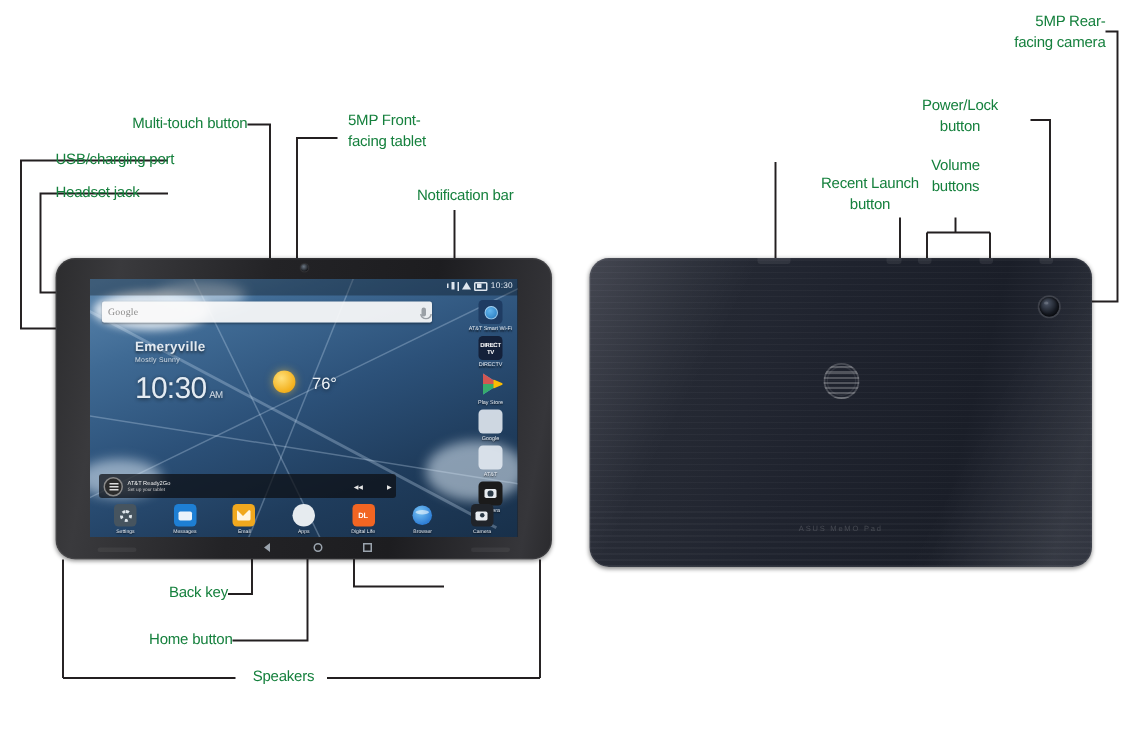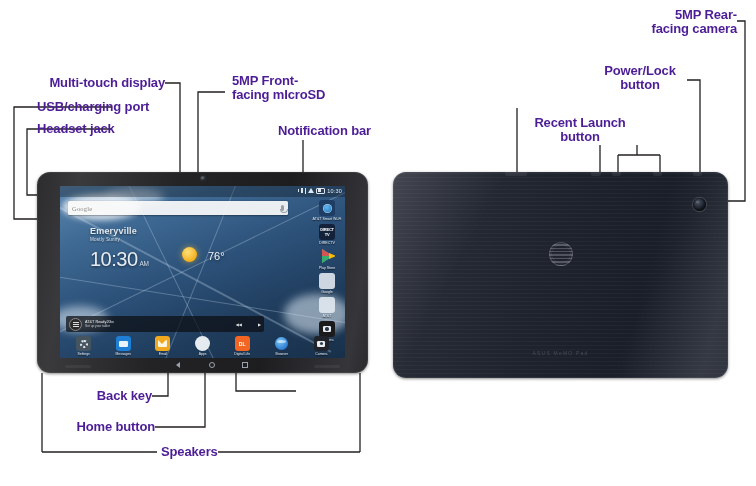--- a/index.html
+++ b/index.html
@@ -7,26 +7,26 @@
     width:756px;height:486px;position:relative;overflow:hidden;
     font-family:"Liberation Sans", sans-serif;
     color:#231f20;
   }
   #stage{position:absolute;left:0;top:0;width:756px;height:486px;}
 
   
   .lbl{
     position:absolute;
     font-family:"Liberation Sans", sans-serif;
-    font-size:13px;
+    font-size:10px;
     line-height:13.5px;
-    color:#4c1d95;
+    color:#15803d;
     white-space:pre-line;
     letter-spacing:-0.15px;
-    font-weight:700;
+    font-weight:400;
   }
   .lbl.r{text-align:right;}
   .lbl.c{text-align:center;}
 
   
   svg.leaders{position:absolute;left:0;top:0;width:756px;height:486px;overflow:visible;pointer-events:none;}
 
   
   #front-tablet{
     position:absolute;left:37px;top:172px;width:331px;height:201px;
@@ -209,48 +209,50 @@
       <path d="M618,155 L660,155"></path>
       <path d="M618,155 L618,172"></path>
       <path d="M660,155 L660,172"></path>
 
       <path d="M687,80 L700,80 L700,172"></path>
 
       <path d="M737,21 L745,21 L745,201 L715,201"></path>
     </g>
   </svg>
 
-  <div class="lbl r" style="left:32px;top:76px;width:133px;">Multi-touch display</div>
+  <div class="lbl r" style="left:32px;top:76px;width:133px;">Multi-touch button</div>
 
   <div class="lbl" style="left:37px;top:100px;width:180px;">USB/charging port</div>
 
   <div class="lbl" style="left:37px;top:122px;width:180px;">Headset jack</div>
 
   <div class="lbl" style="left:232px;top:74px;width:115px;">5MP Front-
-facing mIcroSD</div>
+facing tablet</div>
 
   <div class="lbl" style="left:236px;top:124px;width:130px;margin-left:42px;">Notification bar</div>
 
   <div class="lbl r" style="left:60px;top:389px;width:92px;">Back key</div>
 
   <div class="lbl r" style="left:55px;top:420px;width:100px;">Home button</div>
 
 
   <div class="lbl c" style="left:161px;top:445px;width:56px;background:#fff;">Speakers</div>
 
   <div class="lbl r" style="left:625px;top:8px;width:112px;">5MP Rear-
 facing camera</div>
 
 
   <div class="lbl c" style="left:532px;top:116px;width:96px;">Recent Launch
 button</div>
 
   <div class="lbl c" style="left:593px;top:64px;width:94px;">Power/Lock
 button</div>
 
+  <div class="lbl c" style="left:606px;top:104px;width:62px;">Volume
+buttons</div>
 
   <div id="front-tablet">
 
     <div id="front-cam"></div>
 
     <div class="spk" style="left:28px;"></div>
     <div class="spk" style="right:28px;"></div>
 
     <div id="front-screen">
       <div class="wall2"></div>

